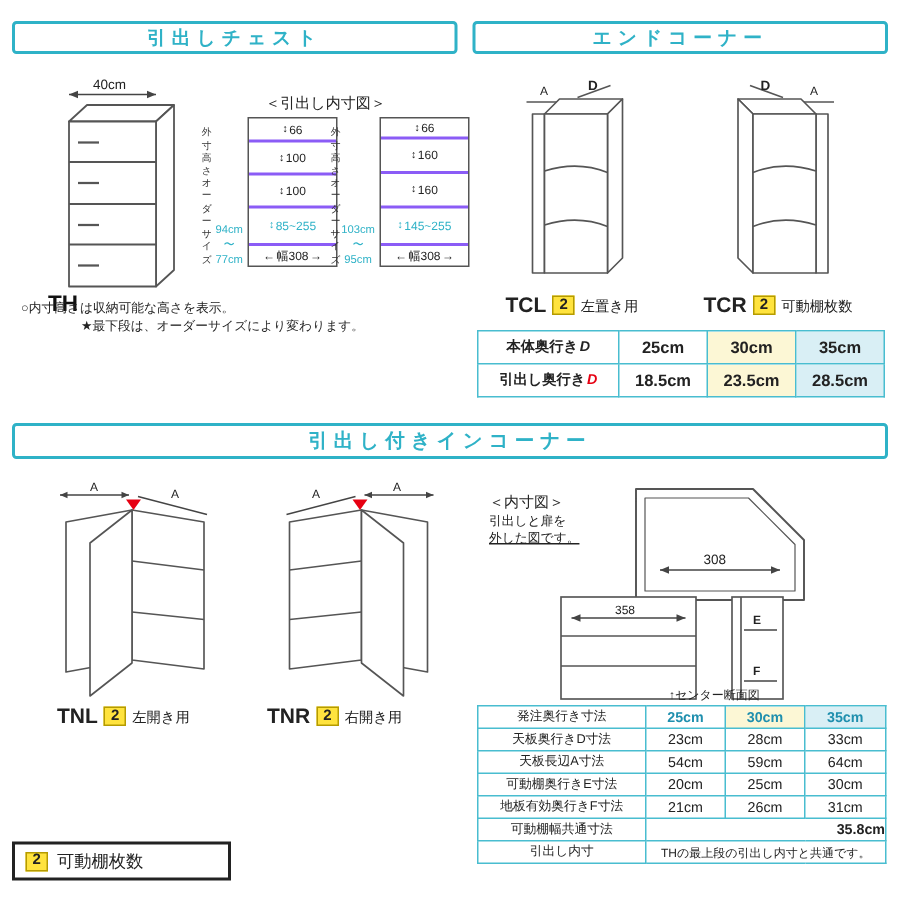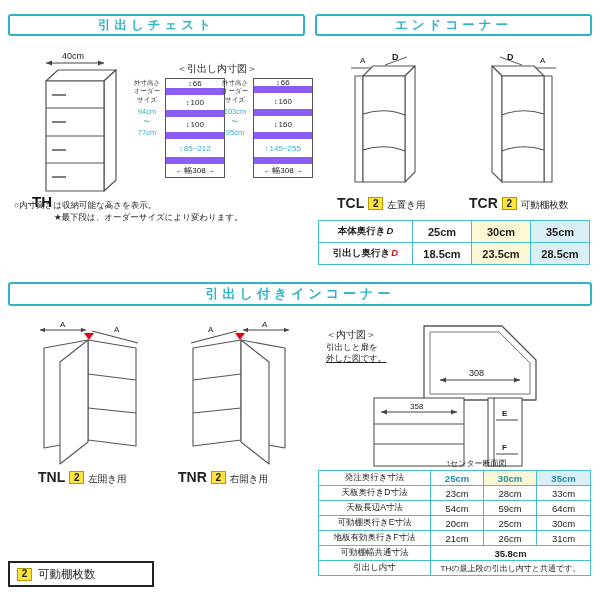--- a/index.html
+++ b/index.html
@@ -8,43 +8,43 @@
 .abs{position:absolute;}
 .panel{position:absolute;}
 .hdr{position:absolute;border:2px solid #2fb2c7;border-radius:3px;background:#fff;color:#2fb2c7;font-weight:bold;display:flex;align-items:center;justify-content:center;letter-spacing:4px;font-size:12.5px;}
 .modelrow{position:absolute;display:flex;align-items:flex-end;gap:4px;}
 .model{font-size:14px;font-weight:bold;line-height:1;}
 .use{font-size:9.5px;line-height:1.2;}
 .badge{display:inline-flex;align-items:center;justify-content:center;min-width:15px;height:13px;background:#ffe33e;border:1px solid #b59b00;font-size:10px;font-weight:bold;color:#222;line-height:1;}
 .note{position:absolute;font-size:8.5px;color:#222;white-space:nowrap;}
 .inner-title{position:absolute;font-size:10px;text-align:center;color:#222;}
 .inner-diagram{position:absolute;display:flex;gap:3px;}
-.ann{width:30px;display:flex;flex-direction:column;align-items:center;padding-top:1px;}
+.ann{width:30px;display:flex;flex-direction:row;align-items:flex-end;padding-top:1px;}
 .vtext{font-size:6.5px;line-height:1.3;color:#333;text-align:center;}
 .hts{margin-top:3px;font-size:7.5px;line-height:1.35;color:#2fb2c7;display:flex;flex-direction:column;align-items:center;}
 .inner-box{width:60px;border:1.2px solid #555;background:#fff;display:flex;flex-direction:column;}
-.inner-row{border-bottom:7px solid #8b5cf6;display:flex;align-items:center;justify-content:center;font-size:8px;gap:1px;}
+.inner-row{border-bottom:2px solid #8b5cf6;display:flex;align-items:center;justify-content:center;font-size:8px;gap:1px;}
 .inner-row.range{color:#2fb2c7;}
 .ud{font-size:7px;}
 .inner-w{display:flex;align-items:center;justify-content:center;font-size:8px;gap:1px;height:13px;}
 table{border-collapse:collapse;position:absolute;background:#fff;table-layout:fixed;}
 td,th{border:1px solid #49bdd0;text-align:center;vertical-align:middle;padding:0;overflow:hidden;}
 .t1 th{font-size:9.5px;font-weight:bold;}
 .t1 td{font-size:11px;font-weight:bold;}
 .t1 tr{height:22px;}
 .dim{font-style:italic;margin-left:1px;}
 .dim.red{color:#e60012;}
 .c1{background:#fcf7d5;}
 .c2{background:#d9eff5;}
 .t2 tr{height:15px;padding-left:40px;}
 .t2 th{font-size:8.5px;font-weight:normal;}
 .t2 td{font-size:9.5px;}
 .t2 .emph{font-weight:bold;color:#1f8fae;}
 .t2 .small{font-size:8px;}
-.t2 .strong{font-weight:bold;}
+.t2 .strong{font-weight:bold;text-align:right;}
 .caption{position:absolute;font-size:8px;color:#222;}
 .footerbox{position:absolute;display:flex;align-items:center;gap:6px;border:2px solid #222;background:#fff;padding:0 7px;width:146px;}
 svg{overflow:visible;}
 svg text{font-family:inherit;}
 </style>
 </head>
 <body>
 
 <section class="panel" style="left:8px;top:10px;width:297px;height:262px;">
   <div class="hdr" style="left:0;top:4px;width:297px;height:22px;">
@@ -98,21 +98,21 @@
       <div class="inner-row" style="height:22px">
           <span class="ud">↕</span>
           <span>100</span>
         </div>
       <div class="inner-row" style="height:22px">
           <span class="ud">↕</span>
           <span>100</span>
         </div>
       <div class="inner-row range" style="height:25px">
           <span class="ud">↕</span>
-          <span>85~212</span>
+          <span>85~255</span>
         </div>
       <div class="inner-w">
           <span>←</span>
           <span>幅308</span>
           <span>→</span>
         </div>
     </div>
   </div>
 
   <div class="inner-diagram" style="left:212px;top:68px;">

